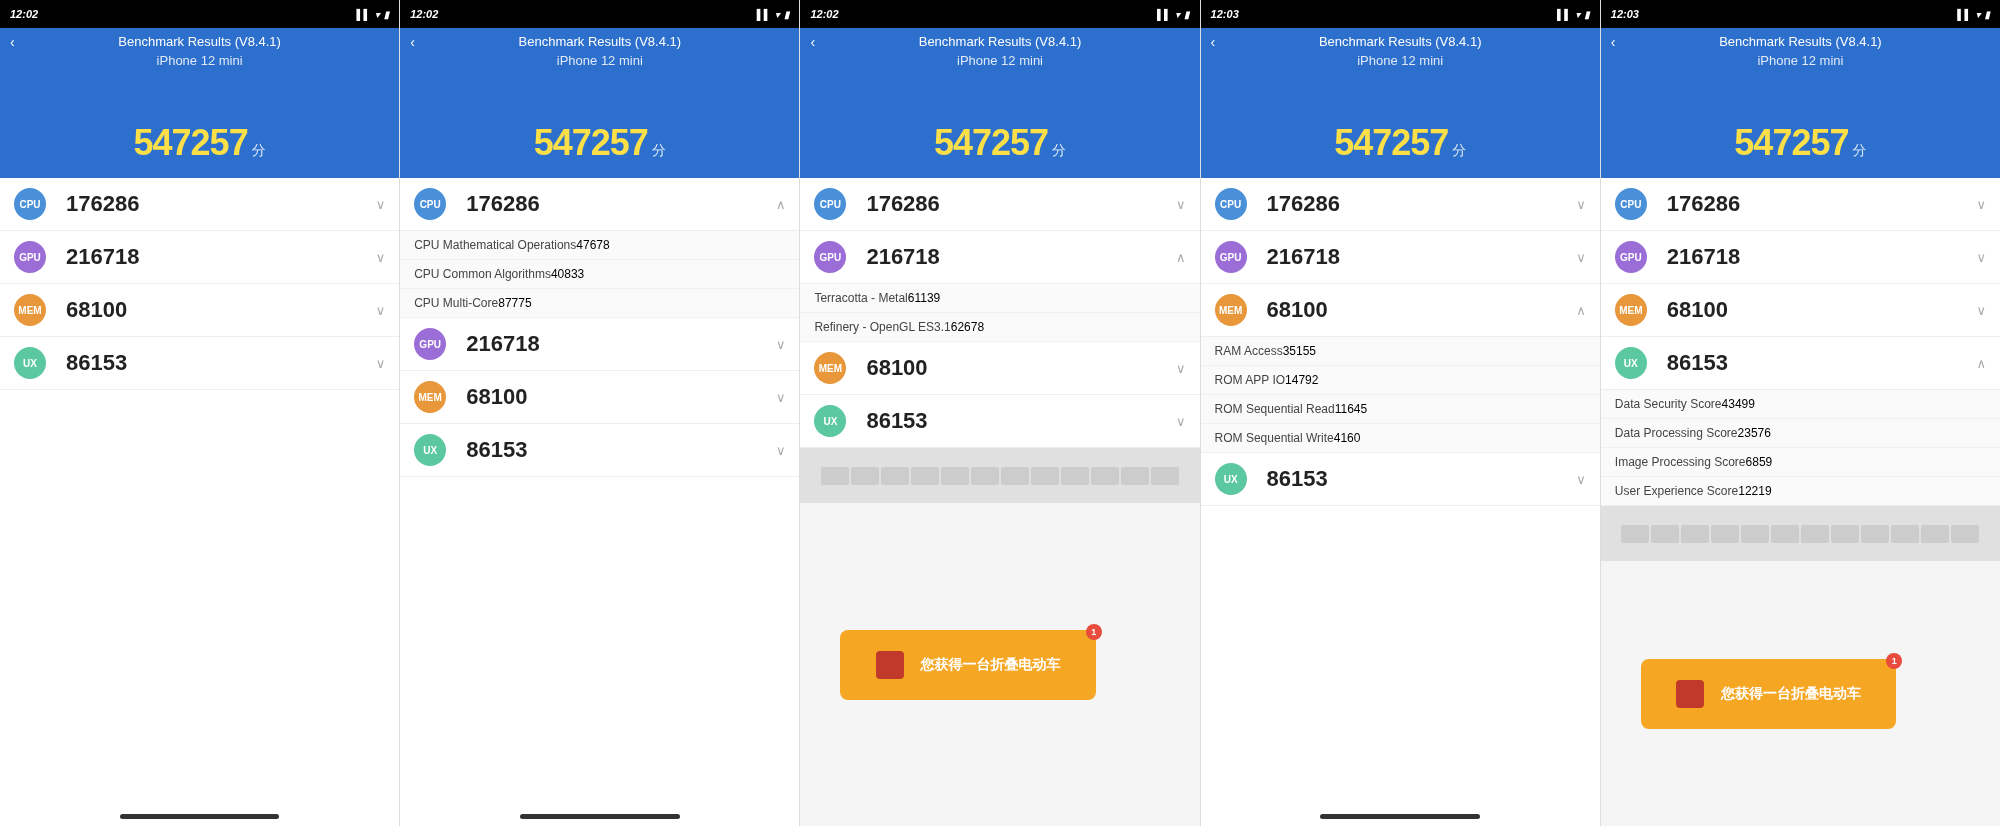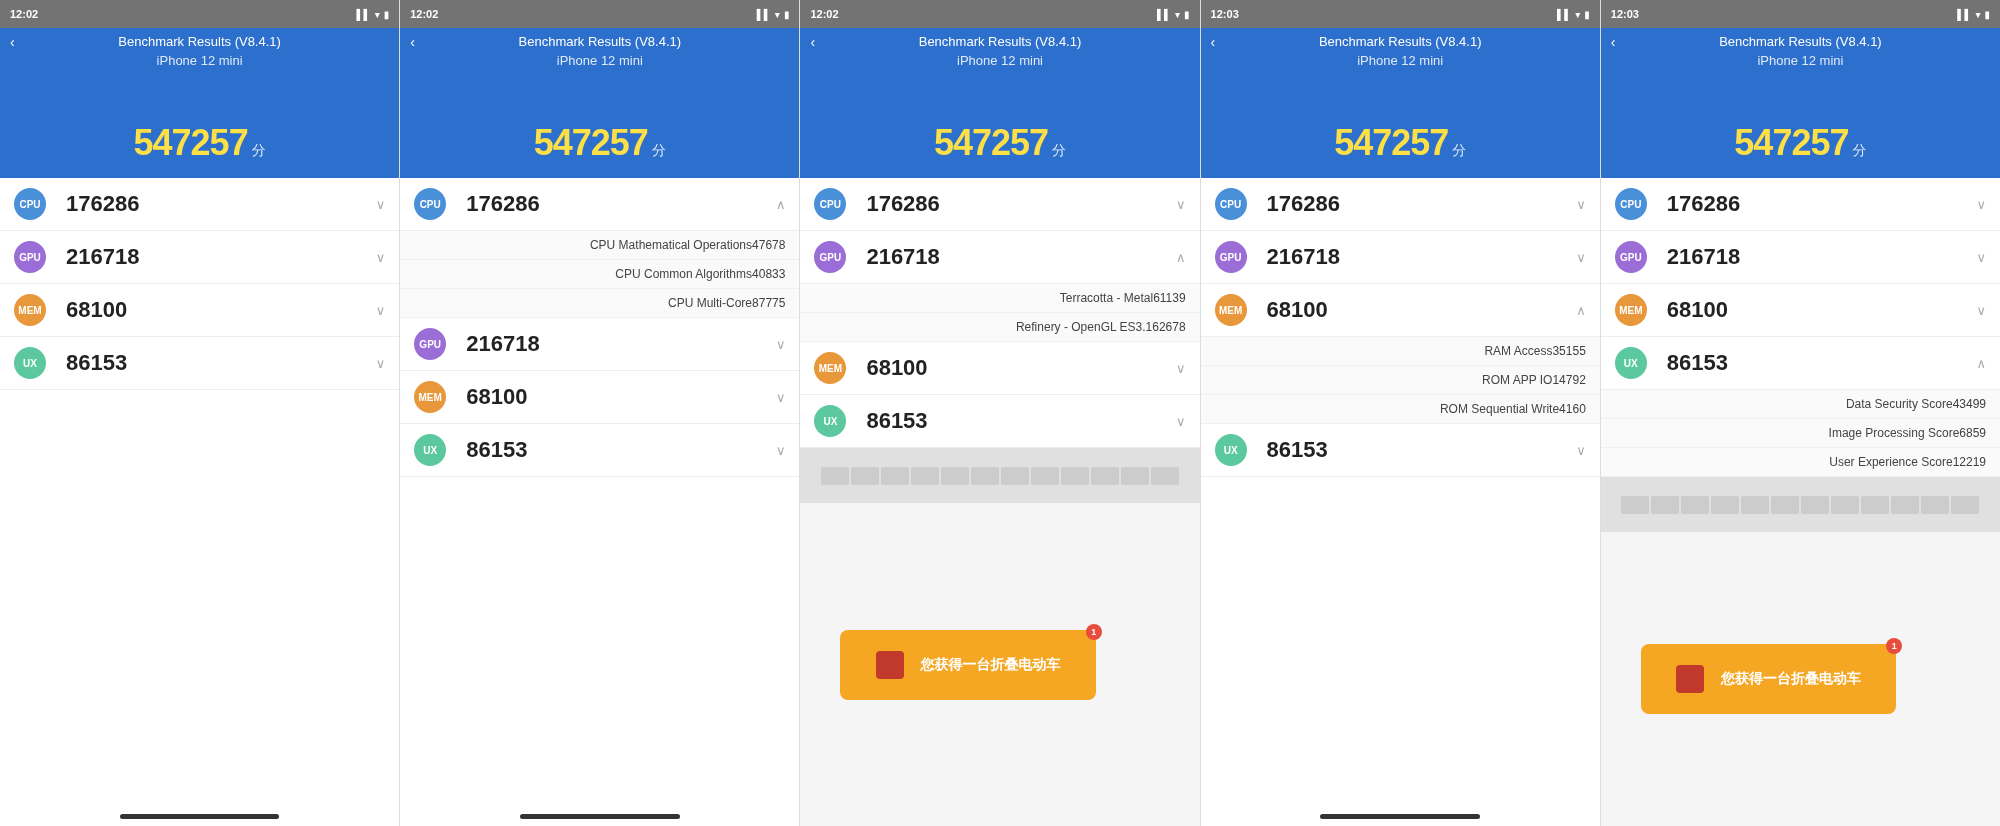--- a/index.html
+++ b/index.html
@@ -18,26 +18,27 @@
       display: flex;
       flex-direction: column;
       background: #ffffff;
       border-right: 1px solid #ddd;
       overflow: hidden;
     }
     .phone-panel:last-child { border-right: none; }
 
     
     .status-bar {
-      background: #737373;
+      background: #000000;
       display: flex;
       justify-content: space-between;
       align-items: center;
       padding: 4px 10px;
       height: 28px;
+      font-style: italic;
     }
     .status-time {
       color: white;
       font-size: 11px;
       font-weight: 600;
     }
     .status-icons {
       display: flex;
       gap: 4px;
       align-items: center;
@@ -137,32 +138,32 @@
       color: #222;
     }
     .chevron {
       color: #aaa;
       font-size: 13px;
     }
 
     
     .sub-row {
       display: flex;
-      justify-content: flex-end;
+      justify-content: flex-start;
       padding: 7px 14px 7px 14px;
       border-bottom: 1px solid #f0f0f0;
       background: #fafafa;
     }
     .sub-label {
       font-size: 12px;
       color: #444;
     }
     .sub-value {
       font-size: 12px;
-      color: #404040;
+      color: #000000;
       font-weight: 500;
     }
 
     
     .ad-area {
       flex: 1;
       background: #f5f5f5;
       position: relative;
       overflow: hidden;
       display: flex;
@@ -478,20 +479,24 @@
       </div>
       <div class="sub-row">
         <span class="sub-label">RAM Access</span>
         <span class="sub-value">35155</span>
       </div>
       <div class="sub-row">
         <span class="sub-label">ROM APP IO</span>
         <span class="sub-value">14792</span>
       </div>
       <div class="sub-row">
+        <span class="sub-label">ROM Sequential Read</span>
+        <span class="sub-value">11645</span>
+      </div>
+      <div class="sub-row">
         <span class="sub-label">ROM Sequential Write</span>
         <span class="sub-value">4160</span>
       </div>
       <div class="score-row">
         <div class="score-left">
           <div class="badge badge-ux">UX</div>
           <span class="score-val">86153</span>
         </div>
         <span class="chevron">∨</span>
       </div>
@@ -547,20 +552,24 @@
           <div class="badge badge-ux">UX</div>
           <span class="score-val">86153</span>
         </div>
         <span class="chevron">∧</span>
       </div>
       <div class="sub-row">
         <span class="sub-label">Data Security Score</span>
         <span class="sub-value">43499</span>
       </div>
       <div class="sub-row">
+        <span class="sub-label">Data Processing Score</span>
+        <span class="sub-value">23576</span>
+      </div>
+      <div class="sub-row">
         <span class="sub-label">Image Processing Score</span>
         <span class="sub-value">6859</span>
       </div>
       <div class="sub-row">
         <span class="sub-label">User Experience Score</span>
         <span class="sub-value">12219</span>
       </div>
       <div class="ad-area">
         <div style="position: absolute; top: 0px; left: 0px; right: 0px; height: 55px; background: rgb(224, 224, 224); display: flex; align-items: center; justify-content: center; font-size: 8px; color: rgb(187, 187, 187); flex-wrap: wrap; gap: 2px; padding: 2px; overflow: hidden;">
           <div style="width: 28px; height: 18px; background: rgb(204, 204, 204); border-radius: 2px; flex-shrink: 0;"></div>

